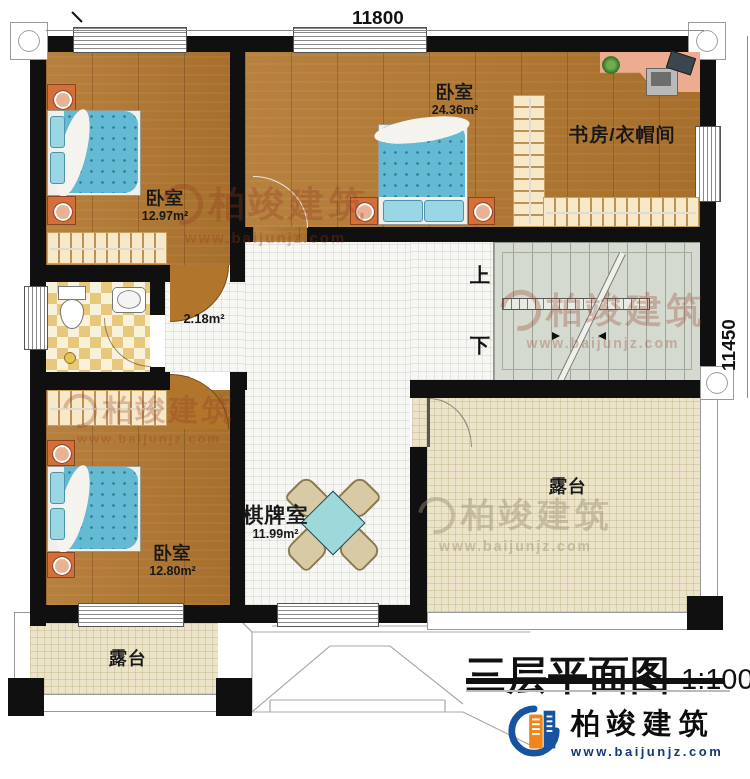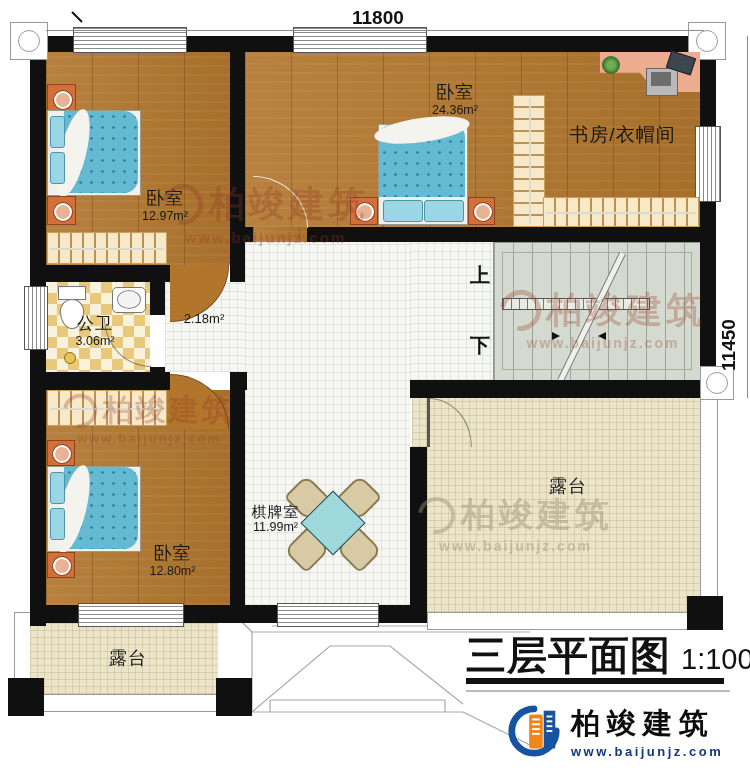--- a/index.html
+++ b/index.html
@@ -34,21 +34,21 @@
     background-image:repeating-linear-gradient(0deg,transparent 0 10px,rgba(166,116,48,.75) 10px 12px);}
   .closet-v::before{content:"";position:absolute;top:2px;bottom:2px;left:50%;width:2px;background:#dcdcd4;}
   .ns{position:absolute;background:#d46f3a;border:1px solid #8a4520;}
   .ns::after{content:"";position:absolute;left:50%;top:50%;width:14px;height:14px;margin:-8px 0 0 -8px;
     border:2px solid #fff;border-radius:50%;background:#e9b295;box-shadow:0 0 0 1px #8a4520;}
   .bedbase{position:absolute;background:#f0efe9;border:1px solid #9a9a90;}
   .duvet{position:absolute;background-color:#63bad2;
     background-image:radial-gradient(circle,rgba(15,85,110,.55) 1px,transparent 1.6px);background-size:11px 11px;}
   .pillow{position:absolute;background:#9bd6e4;border:1px solid #4f93a8;border-radius:3px;}
   .sheet{position:absolute;background:#f4f3ee;border-radius:50%;}
-  .room-label{position:absolute;text-align:center;color:#181818;font-weight:normal;line-height:1.15;}
+  .room-label{position:absolute;text-align:center;color:#181818;font-weight:bold;line-height:1.15;}
   .rn{font-size:18px;letter-spacing:1px;}
   .ra{font-size:12.5px;}
   .door-wood{position:absolute;background:#b1752c;border-right:1px solid rgba(80,50,15,.6);border-bottom:1px solid rgba(80,50,15,.6);}
   .arc{position:absolute;border:1.5px solid rgba(80,70,50,.55);background:transparent;}
   .marker{position:absolute;background:#fff;border:1px solid #999;}
   .marker::after{content:"";position:absolute;left:50%;top:50%;width:20px;height:20px;margin:-11px 0 0 -11px;
     border:1px solid #999;border-radius:50%;}
   .tick{position:absolute;width:14px;height:2px;background:#111;transform:rotate(45deg);}
   .wm{position:absolute;display:flex;flex-direction:column;align-items:center;pointer-events:none;}
   .wm-row{display:flex;align-items:center;gap:6px;font-weight:bold;white-space:nowrap;}
@@ -195,29 +195,25 @@
     <div class="rn">卧室</div>
     <div class="ra">12.97m²</div>
   </div>
   <div class="room-label" style="left:400px;top:82px;width:110px;">
     <div class="rn">卧室</div>
     <div class="ra">24.36m²</div>
   </div>
   <div class="room-label" style="left:540px;top:124px;width:165px;">
     <div class="rn" style="font-size:19px;">书房/衣帽间</div>
   </div>
-  <div class="room-label" style="left:55px;top:314px;width:80px;">
-    <div class="rn" style="font-size:17px;">公卫</div>
-    <div class="ra">3.06m²</div>
-  </div>
   <div class="room-label" style="left:172px;top:312px;width:64px;">
     <div class="ra" style="font-size:13px;">2.18m²</div>
   </div>
   <div class="room-label" style="left:233px;top:503px;width:85px;">
-    <div class="rn" style="font-size:15px;">棋牌室</div>
+    <div class="rn" style="font-size:21px;">棋牌室</div>
     <div class="ra">11.99m²</div>
   </div>
   <div class="room-label" style="left:125px;top:543px;width:95px;">
     <div class="rn">卧室</div>
     <div class="ra">12.80m²</div>
   </div>
   <div class="room-label" style="left:533px;top:476px;width:70px;">
     <div class="rn">露台</div>
   </div>
   <div class="room-label" style="left:93px;top:648px;width:70px;">
@@ -252,21 +248,21 @@
   </div>
   <div class="wm" style="left:388px;top:492px;width:255px;color:rgba(155,145,115,.45);">
     <div class="wm-row" style="font-size:34px;letter-spacing:4px;">
         <span class="wm-ring"></span>
         <span>柏竣建筑</span>
       </div>
     <div class="wm-url" style="font-size:14px;">www.baijunjz.com</div>
   </div>
 
   <div class="a" style="left:466px;top:628px;width:262px;display:flex;align-items:baseline;gap:10px;">
-    <span style="font-size:40px;font-weight:bold;color:#111;letter-spacing:1px;white-space:nowrap;">三层平面图</span>
+    <span style="font-size:40px;font-weight:bold;color:#111;letter-spacing:1px;white-space:nowrap;margin-top:20px;">三层平面图</span>
     <span style="font-size:29px;color:#111;white-space:nowrap;">1:100</span>
   </div>
   <div class="a" style="left:466px;top:678px;width:258px;height:6px;background:#111;"></div>
   <div class="a" style="left:466px;top:690px;width:264px;height:2px;background:#bbb;"></div>
 
   <div class="a" style="left:505px;top:702px;display:flex;align-items:center;gap:8px;">
     <svg width="58" height="58" viewBox="0 0 60 60">
       <path d="M30 7 A23 23 0 1 0 53 30" fill="none" stroke="#1653a0" stroke-width="7" stroke-linecap="round"></path>
       <rect x="25" y="13" width="14" height="35" rx="2" fill="#f08519"></rect>
       <rect x="40" y="9" width="12" height="39" fill="#1653a0"></rect>

